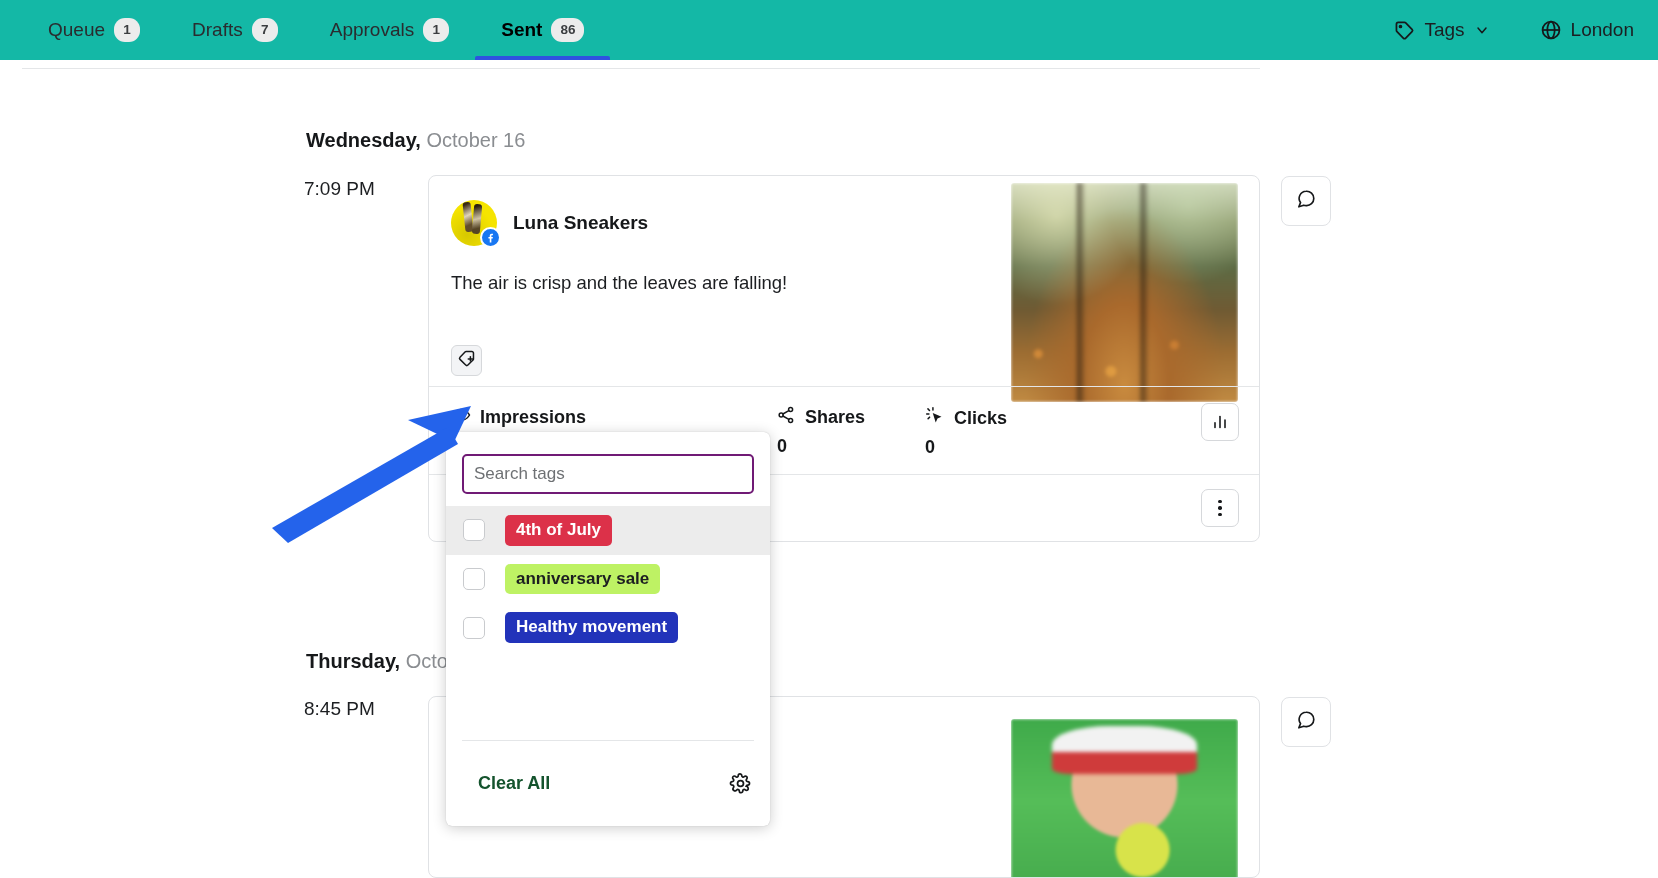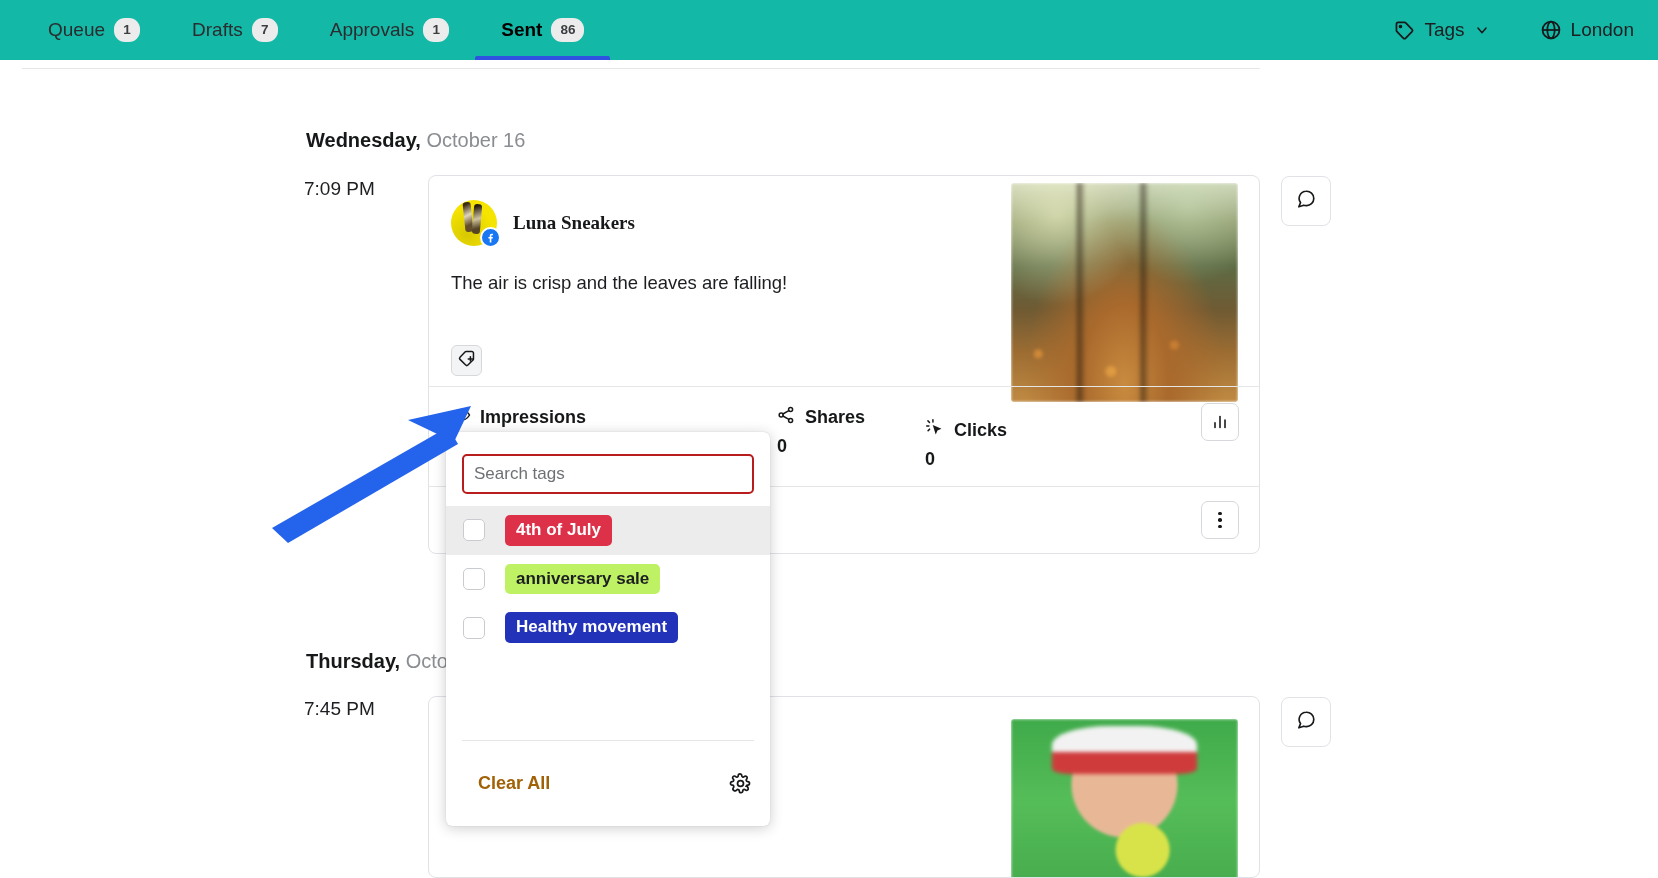--- a/index.html
+++ b/index.html
@@ -69,21 +69,21 @@
     background: #f5e400; position: relative;
   }
   .avatar .shoe1 { position:absolute; left: 13px; top: 2px; width: 8px; height: 30px; background: linear-gradient(160deg,#3a2a12 10%, #e8dcc0 45%, #6b5530 75%); border-radius: 3px; transform: rotate(-6deg);}
   .avatar .shoe2 { position:absolute; left: 22px; top: 4px; width: 8px; height: 30px; background: linear-gradient(160deg,#2a1f0e 10%, #d8cbab 50%, #5c4a28 80%); border-radius: 3px; transform: rotate(5deg);}
   .avatar .shade { position:absolute; inset:0; background: radial-gradient(circle at 35% 75%, rgba(0,0,0,.12), transparent 60%); }
   .net-badge {
     position: absolute; right: -4px; bottom: -2px; width: 21px; height: 21px; border-radius: 50%;
     background: #1877f2; border: 2px solid #fff; display: flex; align-items: center; justify-content: center;
   }
   .net-badge svg { width: 13px; height: 13px; }
-  .author { font-size: 19px; font-weight: 700; color: #16181a; font-family: Liberation Serif, serif; }
+  .author { font-size: 19px; font-weight: 700; color: #16181a; }
   .post-text { padding: 24px 22px 0 22px; font-size: 18.5px; color: #1c1e21; line-height: 1.45; }
 
   .post-body { position: relative; min-height: 210px; padding-bottom: 6px; }
   .post-thumb {
     position: absolute; right: 21px; top: 7px; width: 227px; height: 219px;
     border-radius: 3px; overflow: hidden;
   }
   .fallimg {
     width: 100%; height: 100%;
     background:
@@ -162,21 +162,21 @@
 
   
   .tag-dropdown {
     position: absolute; left: 446px; top: 432px; width: 324px; height: 394px;
     background: #fff; border-radius: 6px;
     box-shadow: 0 2px 14px rgba(0,0,0,.20), 0 0 1px rgba(0,0,0,.25);
     z-index: 50; overflow: hidden;
   }
   .tag-search-wrap { padding: 22px 16px 12px 16px; }
   .tag-search {
-    width: 100%; height: 40px; border: 2px solid #b91c1c; border-radius: 5px;
+    width: 100%; height: 40px; border: 2px solid #701a75; border-radius: 5px;
     padding: 0 10px; font-size: 17px; color: #3b82f6; outline: none;
     font-family: "Liberation Sans", sans-serif; background:#fff;
   }
   .tag-search::placeholder { color: #6e7174; }
   .tag-list { height: 235px; overflow: hidden; }
   .tag-row {
     display: flex; align-items: center; gap: 20px; padding: 9px 16px 9px 17px; cursor: pointer;
   }
   .tag-row.hover { background: #ececec; }
   .tag-cb {
@@ -184,21 +184,21 @@
   }
   .pill {
     border-radius: 5px; padding: 6px 11px; font-size: 17px; font-weight: 700; line-height: 1.1;
     white-space: nowrap;
   }
   .tag-foot {
     position: absolute; left: 0; right: 0; bottom: 0; height: 86px;
     border-top: 1px solid #e4e6e8; margin: 0 16px; width: calc(100% - 32px);
     display: flex; align-items: center; justify-content: space-between; padding: 0 2px;
   }
-  .clear-all { font-size: 18px; font-weight: 700; color: #a16207; cursor: pointer; padding-left: 14px; }
+  .clear-all { font-size: 18px; font-weight: 700; color: #14532d; cursor: pointer; padding-left: 14px; }
   .gear { cursor: pointer; display:flex; }
 
   
   .arrow { position: absolute; left: 258px; top: 398px; z-index: 60; pointer-events: none; }
 
   
   .lower-text {
     position: absolute; left: 450px; top: 770px; width: 545px; font-size: 18.5px; color: #1c1e21; line-height: 1.5;
   }
 </style>
@@ -324,21 +324,21 @@
                 <circle cx="17.5" cy="18.5" r="2.4"></circle>
                 <line x1="8.3" y1="10.8" x2="15.4" y2="6.7"></line>
                 <line x1="8.3" y1="13.2" x2="15.4" y2="17.3"></line>
               </svg>
           </span>
           <span>Shares</span>
         </div>
         <div class="stat-value">0</div>
       </div>
 
-      <div class="stat" style="min-width:148px;margin-top:12px;">
+      <div class="stat" style="min-width:148px;">
         <div class="stat-label">
           <span>
             <svg width="21" height="21" viewBox="0 0 24 24" fill="none" stroke="#16181a" stroke-width="1.7" stroke-linecap="round">
               <path d="M10 9.2 13.4 20l2-4.6 4.6-2L10 9.2Z" fill="#16181a" stroke="none"></path>
               <line x1="4.5" y1="4.4" x2="6.3" y2="6.2"></line>
                 <line x1="3.1" y1="10.4" x2="5.6" y2="10.4"></line>
               <line x1="10.2" y1="3.2" x2="10.2" y2="5.7"></line>
                 <line x1="4.7" y1="15.6" x2="6.4" y2="13.9"></line>
             </svg>
           </span>
@@ -373,21 +373,21 @@
         <path d="M20.5 11.4a7.8 7.8 0 0 1-8.4 7.8 9 9 0 0 1-2.6-.45L4.2 20.5l1.85-4.6A7.7 7.7 0 0 1 12.1 3.6a7.8 7.8 0 0 1 8.4 7.8Z"></path>
       </svg>
     </span>
   </div>
 
   <div class="day-header" style="top:650px;">
     <span class="dow">Thursday,</span>
     <span class="date">Octob</span>
   </div>
 
-  <div class="time-label" style="top:698px;">7:45 PM</div>
+  <div class="time-label" style="top:698px;">8:45 PM</div>
 
   <div class="post-card" style="top:696px; height:182px; overflow:hidden;">
     <div class="post-thumb" style="top:22px; height:182px;">
       <div class="tennisimg"></div>
     </div>
   </div>
 
   <div class="lower-text">
     <div>ular health and enhances</div>
     <div>c stress-reliever. Engaging</div>

